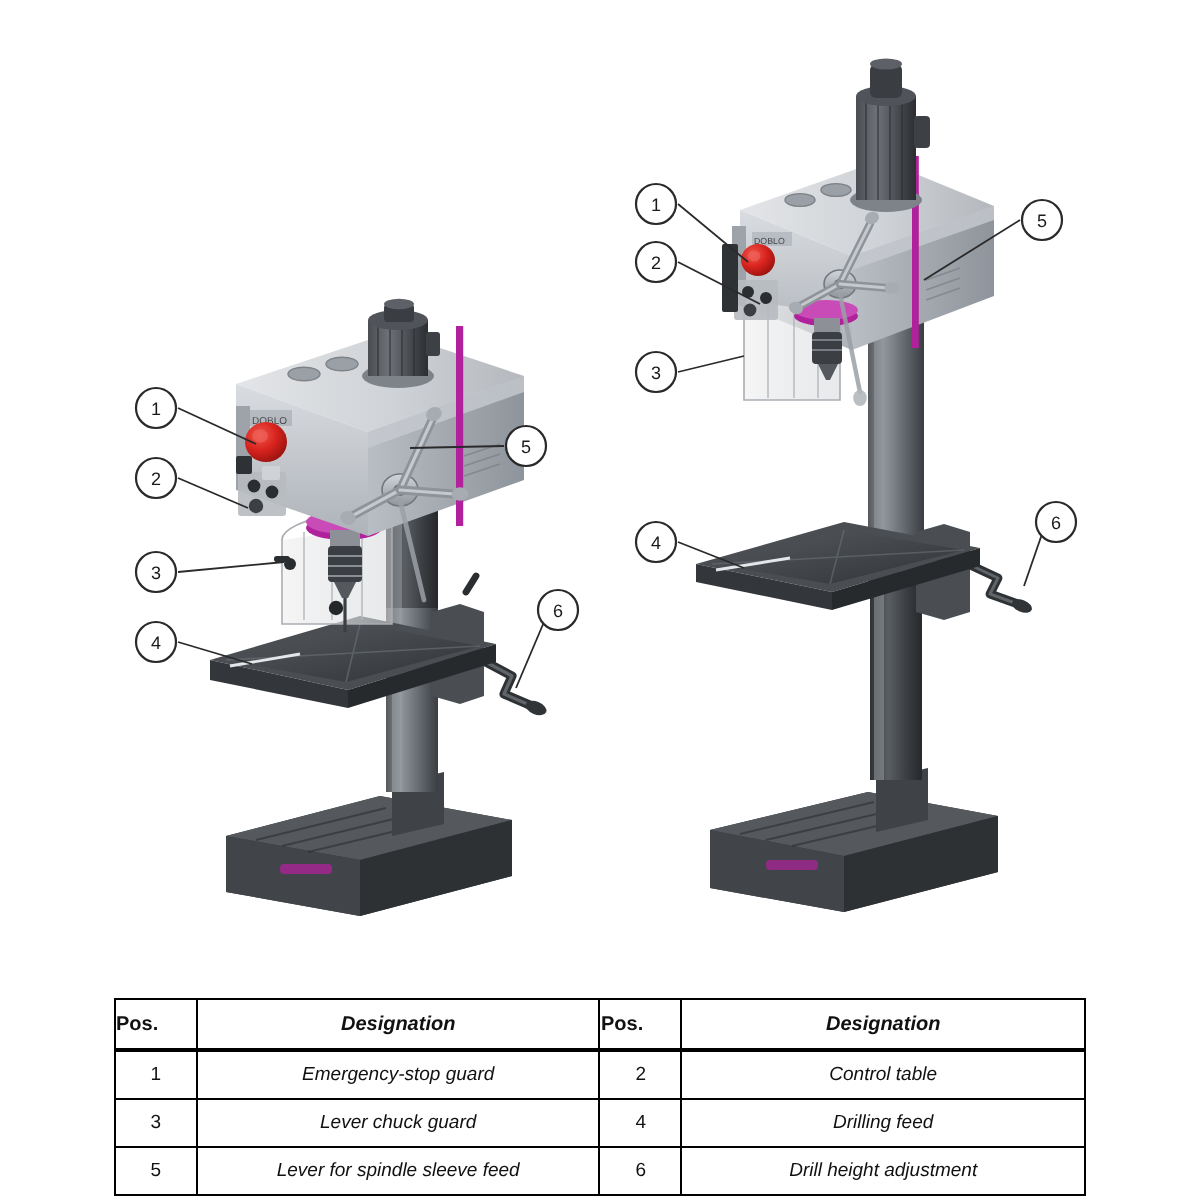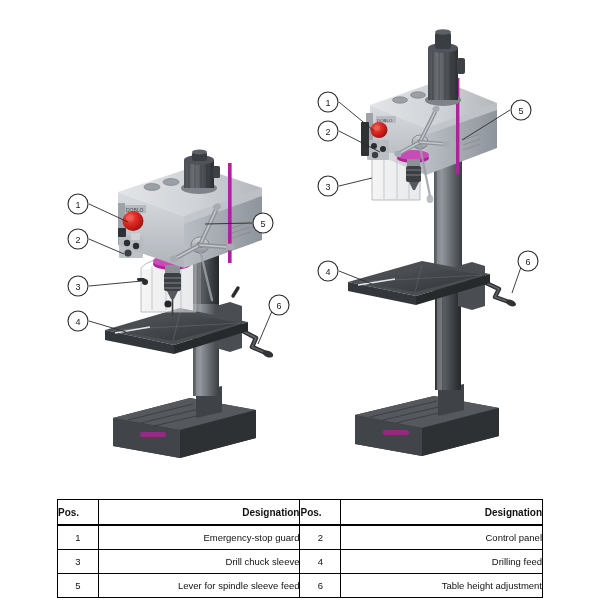--- a/index.html
+++ b/index.html
@@ -27,21 +27,21 @@
     height:23px;
     vertical-align:middle;
   }
   table.legend th{
     font-weight:bold;
     font-size:10px;
     background:#fff;
     height:24px;
   }
   .c-pos{width:40px;text-align:center;}
-  .c-des{width:203px;text-align:right;padding-left:7px;}
+  .c-des{width:203px;text-align:center;padding-left:7px;font-style:italic;}
   th.c-pos{text-align:left;padding-left:7px;}
   th.c-des{padding-left:7px;}
   tr.headrow th{border-bottom:2px solid #000;}
   .sep{border-left:1px solid #000;}
   .callout-num{
     font-size:9px;
     fill:#1a1a1a;
     font-family:"Liberation Sans", sans-serif;
     text-anchor:middle;
     dominant-baseline:central;
@@ -463,31 +463,31 @@
         <tr class="headrow">
           <th class="c-pos">Pos.</th>
           <th class="c-des">Designation</th>
           <th class="c-pos sep">Pos.</th>
           <th class="c-des">Designation</th>
         </tr>
         <tr>
           <td class="c-pos">1</td>
           <td class="c-des">Emergency-stop guard</td>
           <td class="c-pos sep">2</td>
-          <td class="c-des">Control panel</td>
+          <td class="c-des">Control table</td>
         </tr>
         <tr>
           <td class="c-pos">3</td>
-          <td class="c-des">Drill chuck sleeve</td>
+          <td class="c-des">Lever chuck guard</td>
           <td class="c-pos sep">4</td>
           <td class="c-des">Drilling feed</td>
         </tr>
         <tr>
           <td class="c-pos">5</td>
           <td class="c-des">Lever for spindle sleeve feed</td>
           <td class="c-pos sep">6</td>
-          <td class="c-des">Table height adjustment</td>
+          <td class="c-des">Drill height adjustment</td>
         </tr>
       </tbody>
     </table>
   </div>
 
 </div>
 
 </body></html>

